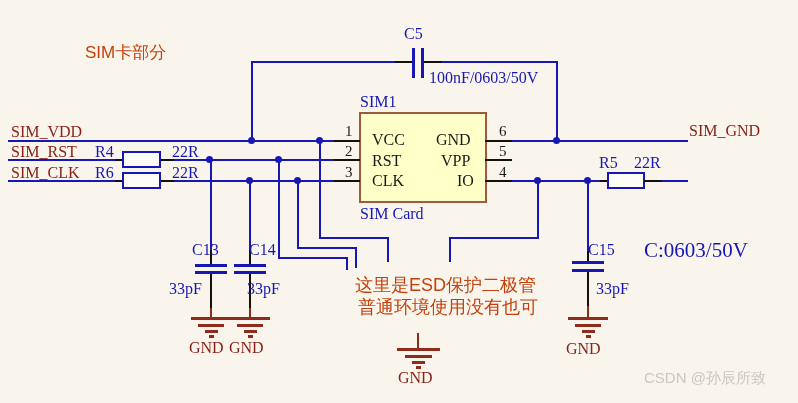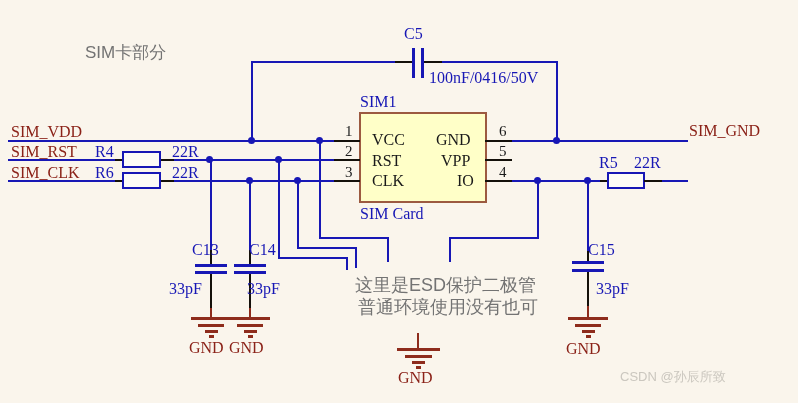--- a/index.html
+++ b/index.html
@@ -2,21 +2,21 @@
 <html><head>
 <meta charset="utf-8">
 <style>
   html,body{margin:0;padding:0;}
   #canvas{position:relative;width:798px;height:403px;background:#faf5ec;overflow:hidden;}
   .t{position:absolute;white-space:nowrap;line-height:1.1;}
   .serif{font-family:"Liberation Serif","DejaVu Serif",serif;}
   .sans{font-family:"Liberation Sans","DejaVu Sans",sans-serif;}
   .blue{color:#1717b5;text-align:center;}
   .maroon{color:#8b2218;}
-  .red{color:#737373;}
+  .red{color:#c2410c;}
   .ink{color:#1a1a1a;}
   .gray{color:#cbc7bf;}
   .wire{position:absolute;background:#1717b5;}
   .lead{position:absolute;background:#14100a;}
   .stem{position:absolute;background:#8e2c1c;}
   .gbar{position:absolute;background:#8e2c1c;height:3px;}
   .dot{position:absolute;width:7px;height:7px;border-radius:50%;background:#1717b5;}
   .rbox{position:absolute;border:2px solid #1717b5;background:#fdfcf6;box-sizing:border-box;}
   .plate{position:absolute;background:#1717b5;}
   .chip{position:absolute;left:359px;top:112px;width:128px;height:91px;background:#ffffc8;border:2px solid #9c5a40;box-sizing:border-box;}
@@ -39,21 +39,21 @@
 
   <div class="wire" style="left:251px;top:61px;width:2px;height:80px;"></div>
   <div class="wire" style="left:252px;top:61px;width:143px;height:2px;"></div>
   <div class="lead" style="left:395px;top:61px;width:17px;height:2px;"></div>
   <div class="plate" style="left:412px;top:48px;width:3px;height:30px;"></div>
   <div class="plate" style="left:421px;top:48px;width:3px;height:30px;"></div>
   <div class="lead" style="left:424px;top:61px;width:18px;height:2px;"></div>
   <div class="wire" style="left:442px;top:61px;width:116px;height:2px;"></div>
   <div class="wire" style="left:556px;top:61px;width:2px;height:80px;"></div>
   <span class="t serif blue" style="left:404px;top:25px;font-size:16px;">C5</span>
-  <span class="t serif blue" style="left:429px;top:69px;font-size:16px;">100nF/0416/50V</span>
+  <span class="t serif blue" style="left:429px;top:69px;font-size:16px;">100nF/0603/50V</span>
 
   <div class="chip"></div>
   <span class="t serif blue" style="left:360px;top:93px;font-size:16px;">SIM1</span>
   <span class="t serif blue" style="left:360px;top:205px;font-size:16px;">SIM Card</span>
 
   <div class="lead" style="left:334px;top:140px;width:26px;height:2px;"></div>
   <div class="lead" style="left:334px;top:159px;width:26px;height:2px;"></div>
   <div class="lead" style="left:334px;top:180px;width:26px;height:2px;"></div>
   <div class="lead" style="left:485px;top:140px;width:27px;height:2px;"></div>
   <div class="lead" style="left:485px;top:159px;width:27px;height:2px;"></div>
@@ -165,16 +165,17 @@
 
   <div class="stem" style="left:417px;top:333px;width:2px;height:16px;"></div>
   <div class="gbar" style="left:397px;top:348px;width:43px;"></div>
   <div class="gbar" style="left:405px;top:355px;width:27px;"></div>
   <div class="gbar" style="left:412px;top:361px;width:13px;"></div>
   <div class="gbar" style="left:416px;top:366px;width:5px;"></div>
   <span class="t serif maroon" style="left:398px;top:369px;font-size:16px;">GND</span>
 
   <span class="t sans red" style="left:355px;top:276px;font-size:18px;">这里是ESD保护二极管</span>
   <span class="t sans red" style="left:358px;top:298px;font-size:18px;">普通环境使用没有也可</span>
+  <span class="t serif blue" style="left:644px;top:239px;font-size:21px;">C:0603/50V</span>
 
-  <span class="t sans gray" style="left:620px;top:370px;font-size:13px;">CSDN @孙辰所致</span>
+  <span class="t sans gray" style="left:644px;top:370px;font-size:15px;">CSDN @孙辰所致</span>
 
 </div>
 
 </body></html>

